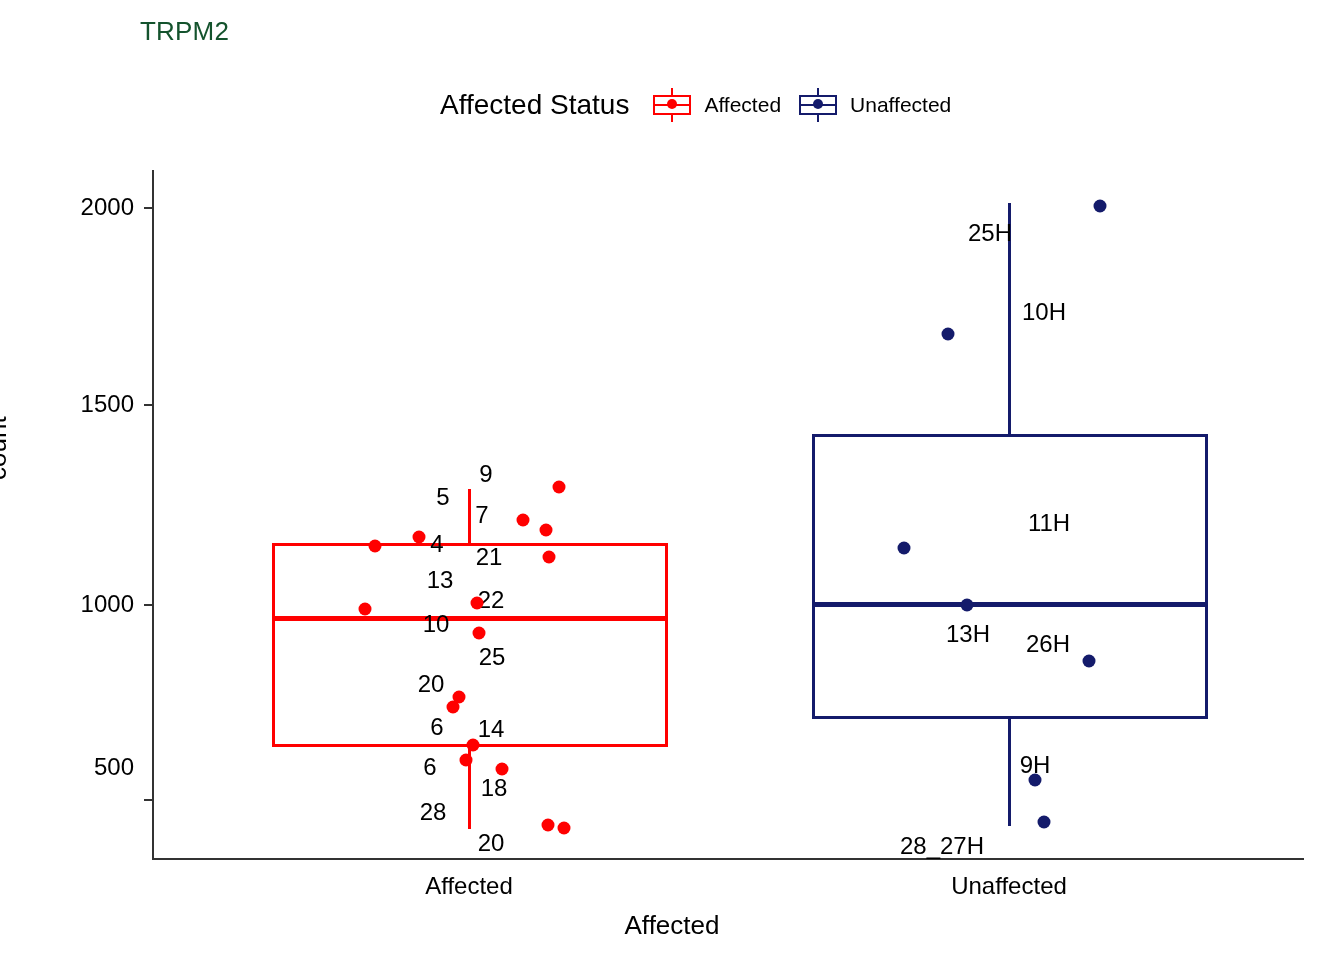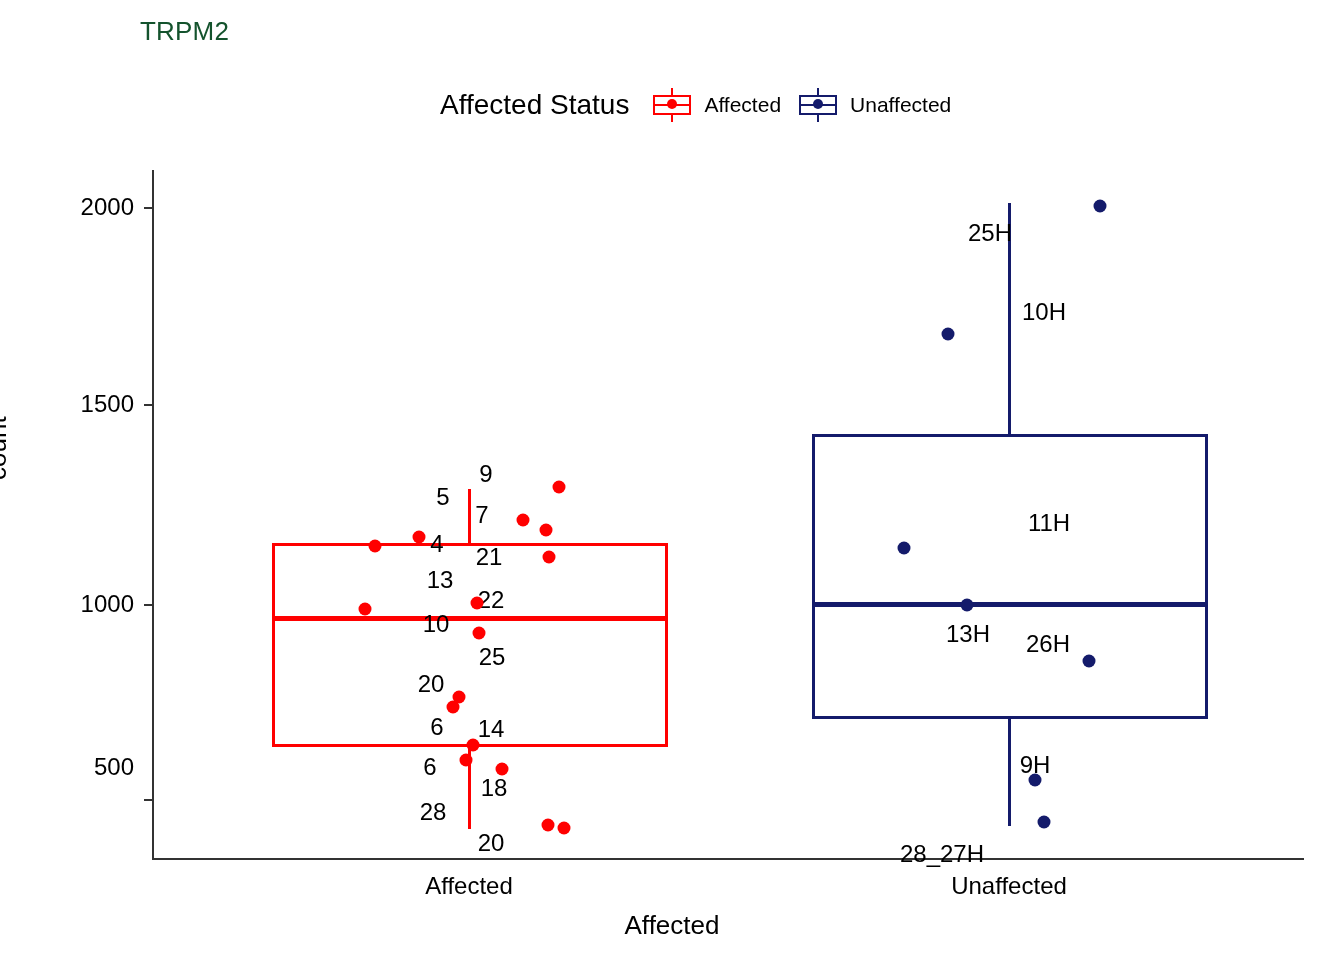--- a/index.html
+++ b/index.html
@@ -311,15 +311,15 @@
   <div class="pt unaffected" style="left:967px; top:605px;"></div>
   <div class="ptlabel" style="left:968px; top:634px;">13H</div>
 
   <div class="pt unaffected" style="left:1089px; top:661px;"></div>
   <div class="ptlabel" style="left:1048px; top:644px;">26H</div>
 
   <div class="pt unaffected" style="left:1035px; top:780px;"></div>
   <div class="ptlabel" style="left:1035px; top:765px;">9H</div>
 
   <div class="pt unaffected" style="left:1044px; top:822px;"></div>
-  <div class="ptlabel" style="left:942px; top:846px;margin-top:8px;">28_27H</div>
+  <div class="ptlabel" style="left:942px; top:846px;">28_27H</div>
 
 </div>
 
 </body></html>

